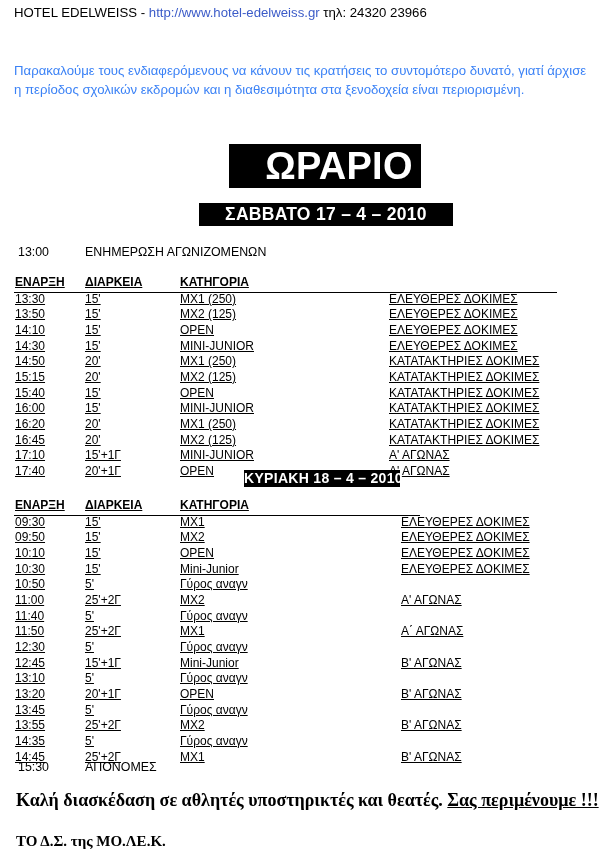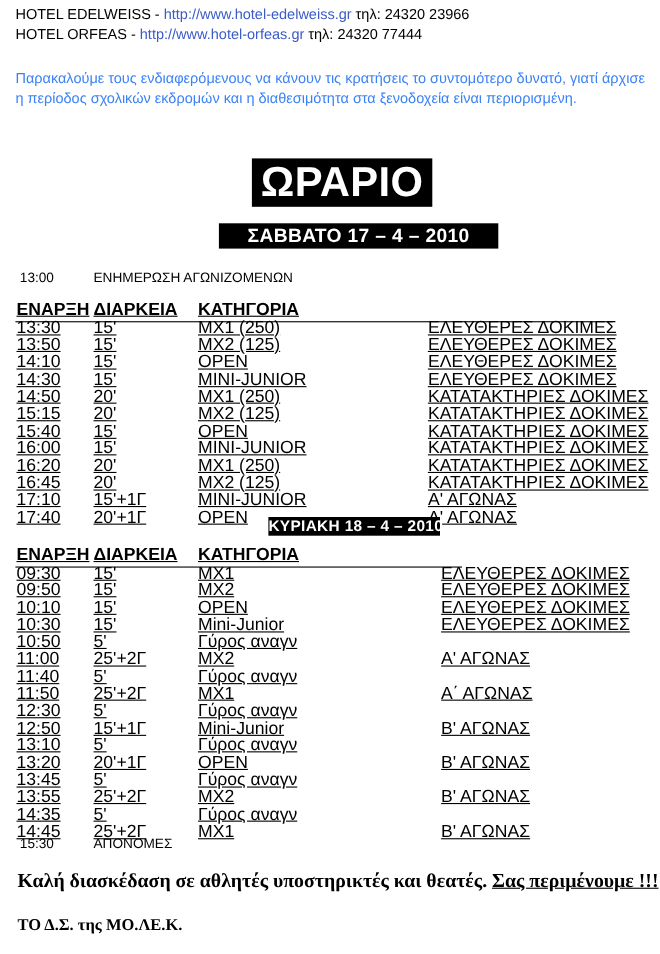--- a/index.html
+++ b/index.html
@@ -52,20 +52,21 @@
     white-space: nowrap;
     letter-spacing: 0.3px;
   }
   .banner-main {
     left: 229px;
     top: 144px;
     width: 164px;
     height: 44px;
     line-height: 44px;
     font-size: 38px;
+    padding-left: 28px;
   }
   .banner-sat {
     left: 199px;
     top: 203px;
     width: 254px;
     height: 23px;
     line-height: 23px;
     font-size: 17.5px;
   }
   .banner-sun {
@@ -85,21 +86,21 @@
     white-space: nowrap;
   }
   .note-row .t { position: absolute; left: 0; }
   .note-row .d { position: absolute; left: 67px; }
   .note-briefing { left: 18px; top: 245px; width: 400px; }
   .note-awards   { left: 18px; top: 760px; width: 400px; }
 
   
   .sched {
     position: absolute;
-    font-size: 16px;
+    font-size: 12px;
   }
   .sched-sat { left: 14px; top: 275px; width: 572px; }
   .sched-sun { left: 14px; top: 498px; width: 572px; }
 
   .srow {
     position: relative;
     height: 15.7px;
     white-space: nowrap;
   }
   .srow > span {
@@ -151,23 +152,20 @@
     top: 833px;
     font-size: 15px;
   }
 </style>
 </head>
 <body>
 
 <div class="hotels">
   <div class="hotel-line">
     <span>HOTEL EDELWEISS - </span><a class="link">http://www.hotel-edelweiss.gr</a><span> τηλ: 24320 23966</span>
-  </div>
-  <div class="hotel-line">
-    <span>HOTEL ORFEAS - </span><a class="link">http://www.hotel-orfeas.gr</a><span> τηλ: 24320 77444</span>
   </div>
 </div>
 
 <div class="paragraph">Παρακαλούμε τους ενδιαφερόμενους να κάνουν τις κρατήσεις το συντομότερο δυνατό, γιατί άρχισε η περίοδος σχολικών εκδρομών και η διαθεσιμότητα στα ξενοδοχεία είναι περιορισμένη.</div>
 
 <div class="banner banner-main">ΩΡΑΡΙΟ</div>
 <div class="banner banner-sat">ΣΑΒΒΑΤΟ 17 – 4 – 2010</div>
 
 <div class="note-row note-briefing">
   <span class="t">13:00</span>
@@ -312,21 +310,21 @@
         <span class="c2 u">25'+2Γ</span>
         <span class="c3 u">MX1</span>
         <span class="c4 u">Α΄ ΑΓΩΝΑΣ</span>
       </div>
       <div class="srow">
         <span class="c1 u">12:30</span>
         <span class="c2 u">5'</span>
         <span class="c3 u">Γύρος αναγν</span>
       </div>
       <div class="srow">
-        <span class="c1 u">12:50</span>
+        <span class="c1 u">12:45</span>
         <span class="c2 u">15'+1Γ</span>
         <span class="c3 u">Mini-Junior</span>
         <span class="c4 u">Β' ΑΓΩΝΑΣ</span>
       </div>
       <div class="srow">
         <span class="c1 u">13:10</span>
         <span class="c2 u">5'</span>
         <span class="c3 u">Γύρος αναγν</span>
       </div>
       <div class="srow">

